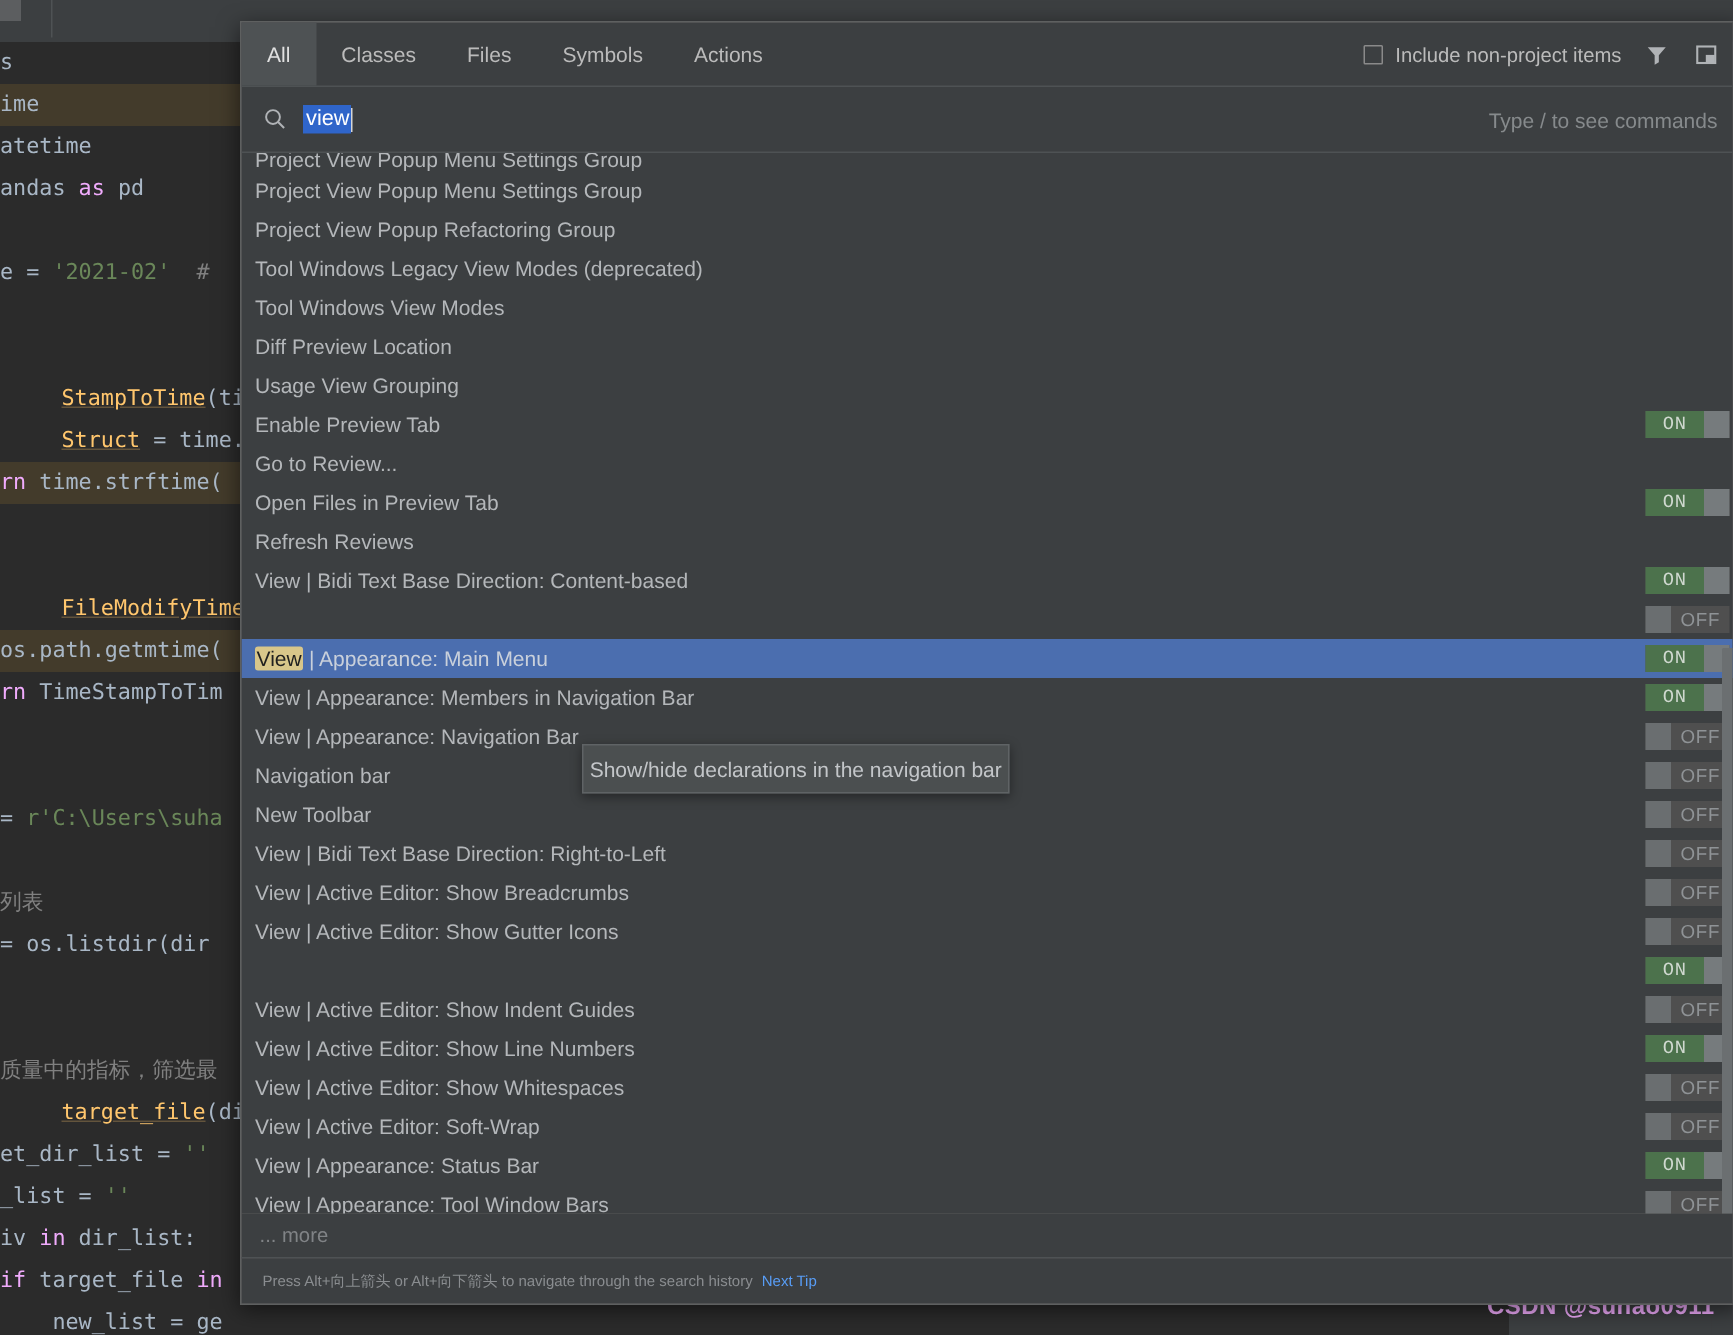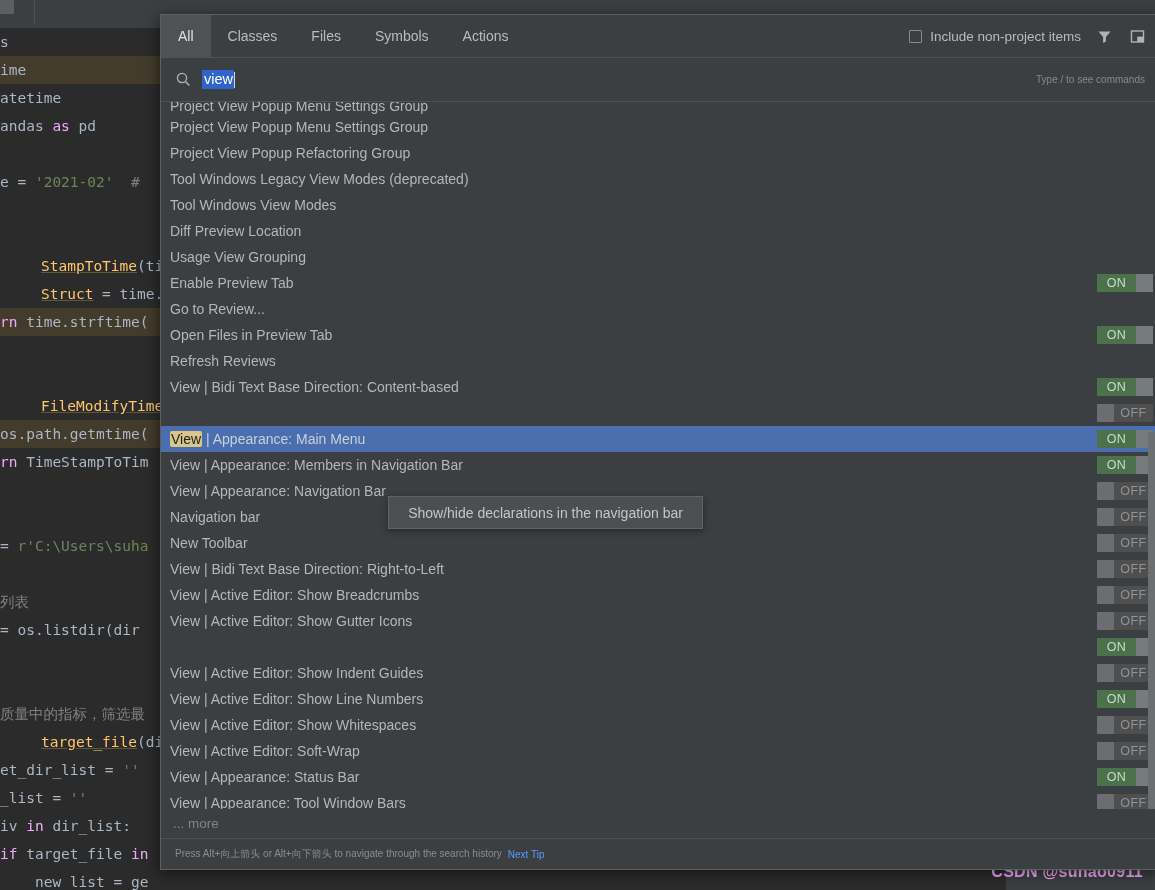--- a/index.html
+++ b/index.html
@@ -71,38 +71,38 @@
     height:44px; flex:0 0 44px; display:flex; align-items:center;
     padding:0 14px; background:#3c3f41; border-bottom:1px solid #4e5254;
     position:relative;
   }
   .se-search .magn { width:17px; height:17px; margin-right:10px; flex:0 0 17px; }
   .se-query {
     font-size:14.5px; color:#ffffff; background:#2f65ca; padding:1px 1px 2px 2px;
     position:relative;
   }
   .caret { display:inline-block; width:1px; height:16px; background:#d6d6d6; vertical-align:-3px; margin-left:0px; }
-  .se-hint { margin-left:auto; color:#868a8c; font-size:10px; }
+  .se-hint { margin-left:auto; color:#868a8c; font-size:14px; }
 
   .se-list {
     flex:1 1 auto; position:relative; overflow:hidden; background:#3c3f41;
   }
   .row {
     position:relative; height:26px; display:flex; align-items:center;
     padding-left:9px; color:#b4b7ba; font-size:14px; white-space:nowrap;
   }
   .row.sel { background:#4b6eaf; color:#d6dbe3; }
   .row .mtch { background:#d8c68a; color:#1f1f1f; padding:0 1px; border-radius:2px; }
   .row.sel .dim { color:#c9d0db; }
   .row .dim { color:#b4b7ba; }
 
   .toggle { position:absolute; right:6px; top:4px; width:56px; height:18px; display:flex; }
   .toggle .lbl { flex:1; display:flex; align-items:center; justify-content:center; font-size:12.5px; letter-spacing:.5px; }
   .toggle .knob { width:17px; }
-  .toggle.on  { background:#4f4f4f; }
+  .toggle.on  { background:#4f4f4f;font-family:Liberation Mono, monospace; }
   .toggle.on .lbl { background:#4c724c; color:#cfd8cf; order:0; }
   .toggle.on .knob { background:#767b7d; order:1; }
   .toggle.off { background:#4f4f4f; }
   .toggle.off .lbl { background:transparent; color:#8f9396; order:1; }
   .toggle.off .knob { background:#6a6e70; order:0; }
 
   .se-more {
     height:30px; flex:0 0 30px; display:flex; align-items:center;
     padding-left:12px; color:#808386; font-size:13.5px; background:#3c3f41;
     border-bottom:1px solid #4e5254;
@@ -111,21 +111,21 @@
     height:30px; flex:0 0 30px; display:flex; align-items:center;
     padding-left:14px; color:#8a8d90; font-size:10px; background:#3c3f41;
   }
   .se-foot .tip { color:#589df6; margin-left:6px; cursor:pointer; }
 
   .se-scroll { position:absolute; right:1px; top:0; width:12px; bottom:0; }
   .se-scroll .thumb { position:absolute; left:2px; width:9px; background:#6b6f71; border-radius:1px; }
 
   
   .tip-box {
-    position:absolute; left:388px; top:496px; width:315px; height:33px;
+    position:absolute; left:388px; top:496px; width:285px; height:33px;
     background:#4b4f50; border:1px solid #5f6365;
     display:flex; align-items:center; justify-content:center;
     color:#c3c6c9; font-size:14px; box-shadow:0 2px 7px rgba(0,0,0,.4);
   }
 </style>
 </head>
 <body>
 
 <div id="root">
 

